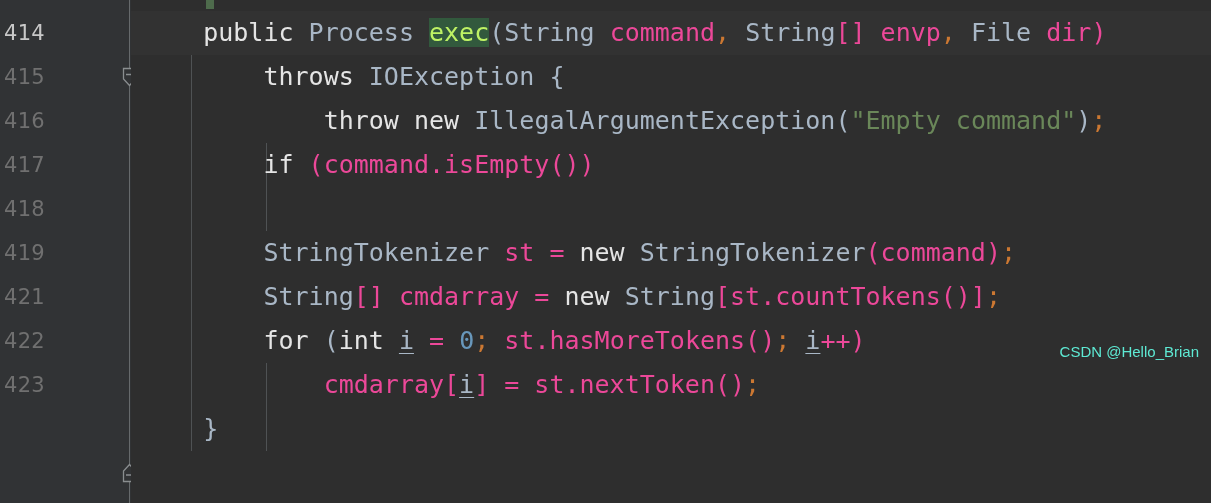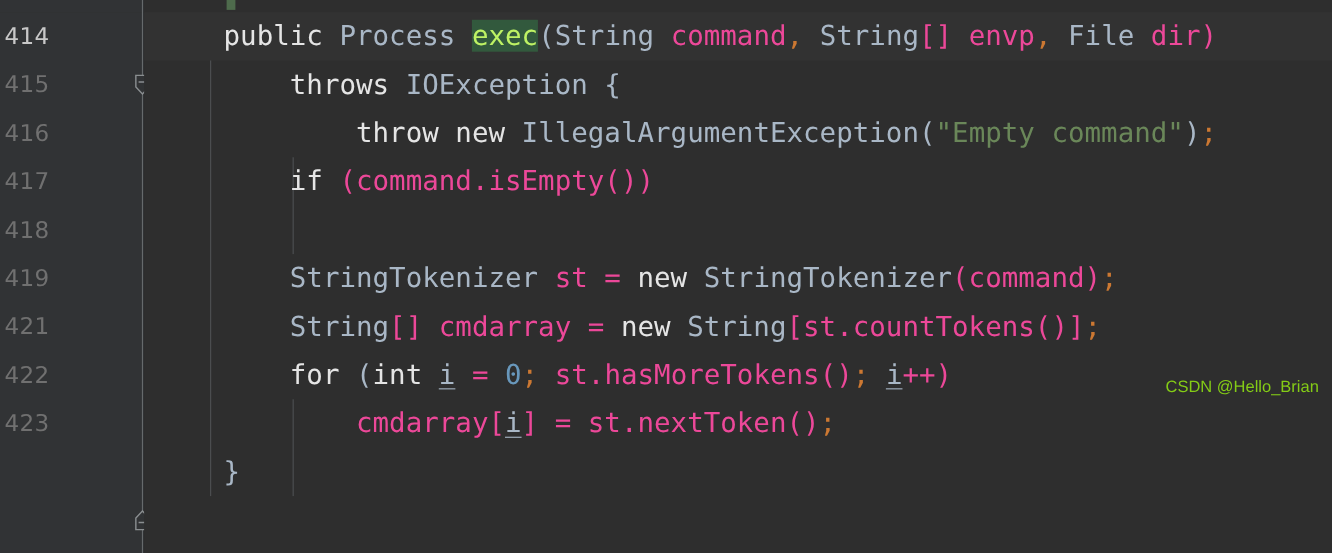--- a/index.html
+++ b/index.html
@@ -141,21 +141,21 @@
     z-index: 2;
   }
 
   
   .watermark {
     position: absolute;
     right: 12px;
     bottom: 6px;
     font-family: "Liberation Sans", sans-serif;
     font-size: 15px;
-    color: #84cc16;
+    color: #5eead4;
     z-index: 5;
   }
 </style>
 </head>
 <body>
 
 <div id="editor">
 
   <div class="clipped-line">
     <div class="gutter-strip"></div>

